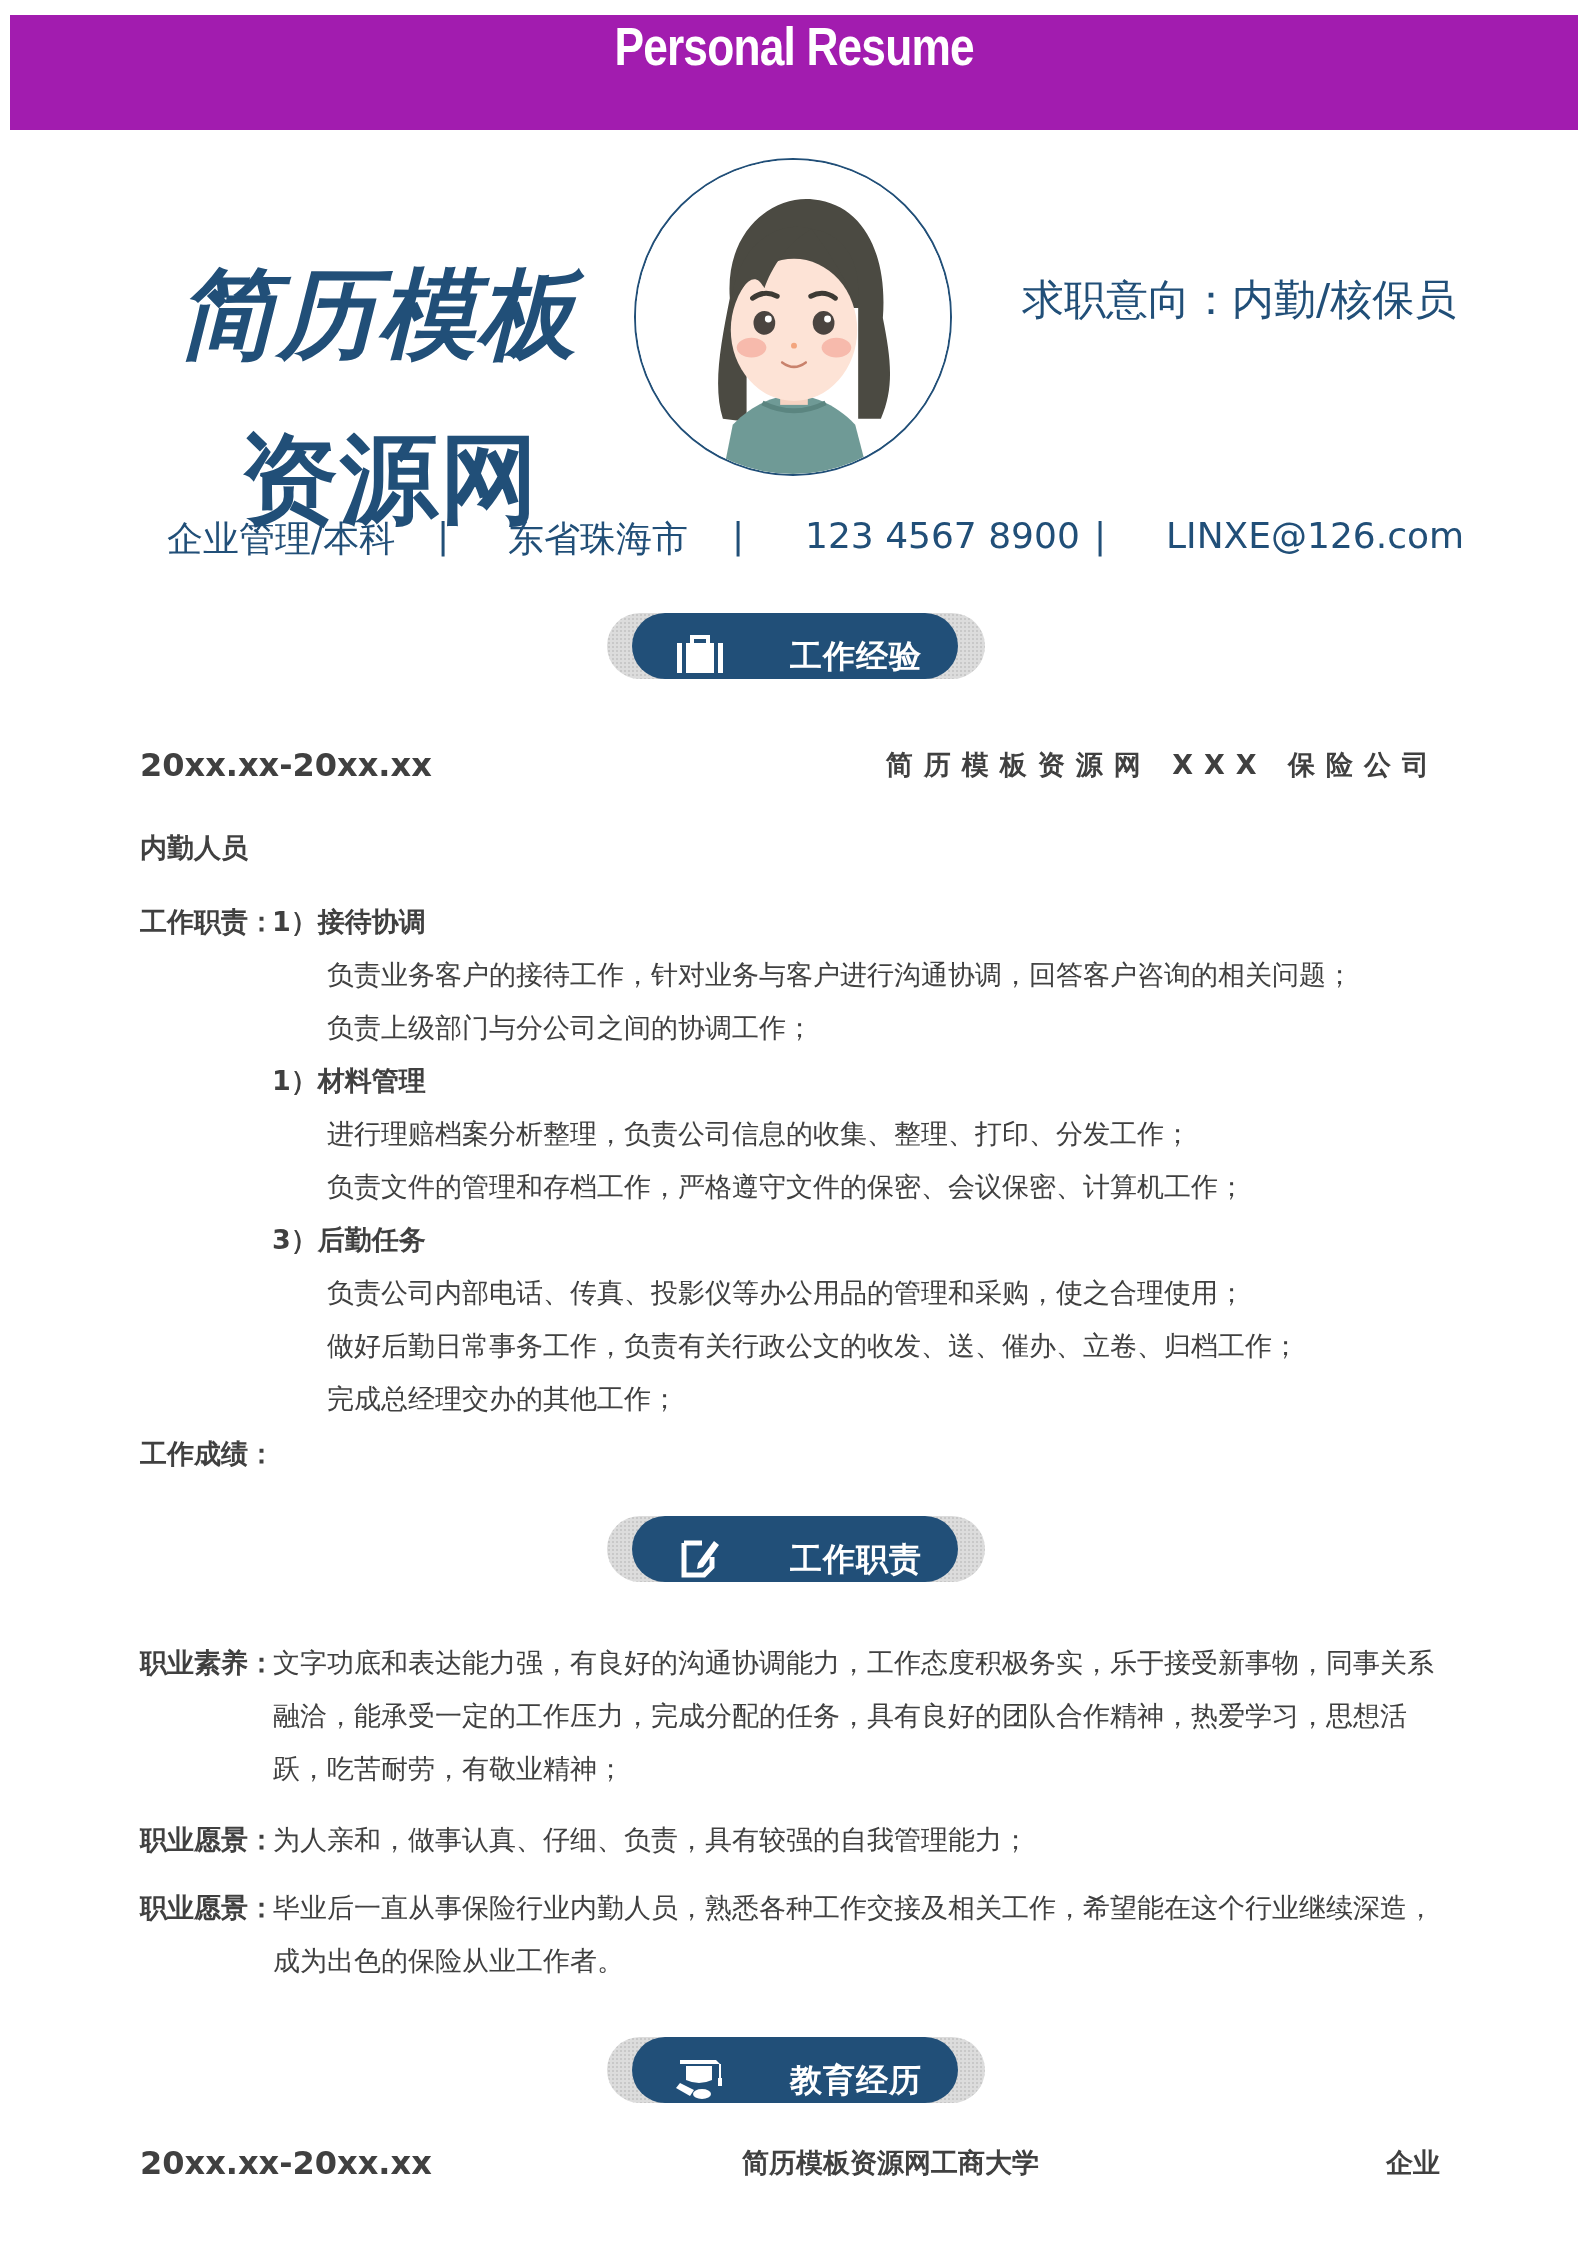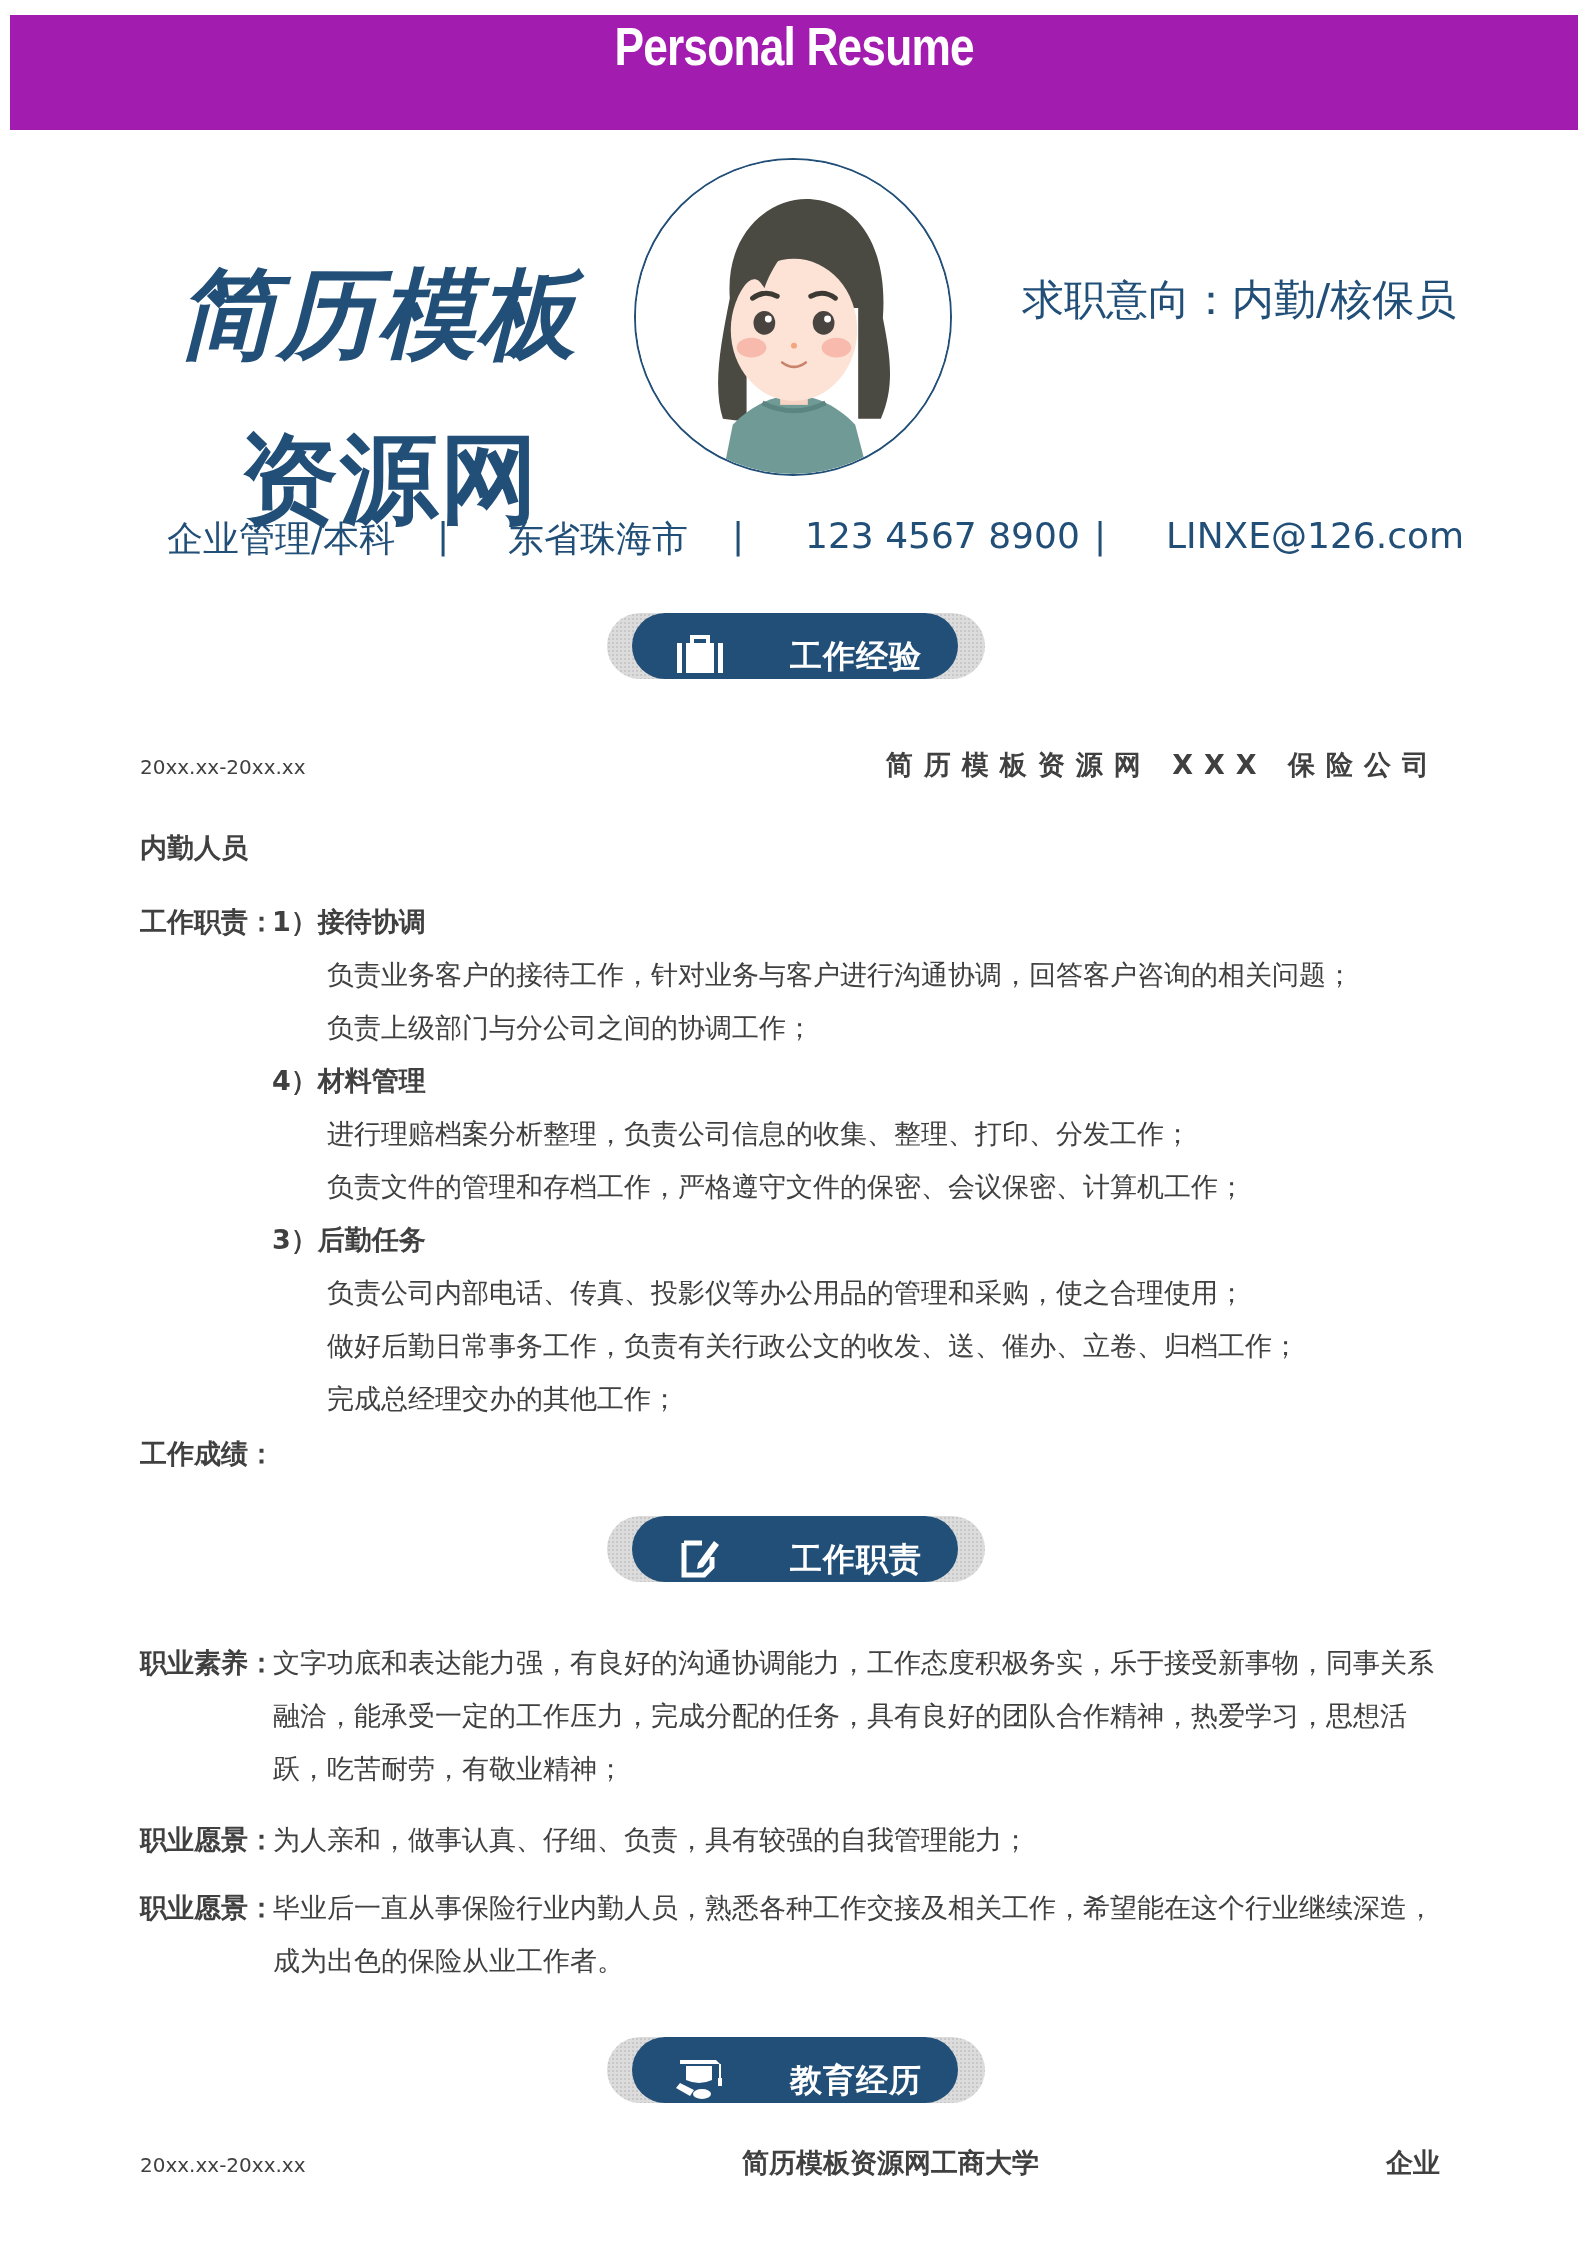--- a/index.html
+++ b/index.html
@@ -23,21 +23,21 @@
   .sep { color: #214f78; }
 
   .pill { position: absolute; left: 607px; width: 378px; height: 66px; border-radius: 33px; background: #dcdcdc;
           background-image: radial-gradient(#c8c8c8 1px, transparent 1px); background-size: 4px 4px; }
   .pill-inner { position: absolute; left: 25px; top: 0; width: 326px; height: 66px; border-radius: 33px; background: #214f78; display: flex; align-items: flex-end; }
   .pill-icon { width: 56px; height: 50px; margin-left: 40px; display: flex; align-items: center; justify-content: center; }
   .pill-label { color: #fff; font-weight: bold; font-size: 32px; margin-left: 62px; letter-spacing: 1px; }
 
   .row { position: absolute; left: 140px; width: 1300px; font-size: 27px; line-height: 36px; white-space: nowrap; }
   .bold { font-weight: bold; color: #404040; }
-  .date { font-size: 20px; font-weight: normal; }
+  .date { font-size: 32px; font-weight: bold; }
   .company { position: absolute; right: 0; top: 0; font-weight: bold; letter-spacing: 11px; }
   .sub-head { left: 272px; font-weight: bold; }
   .item { left: 327px; }
   .para { position: absolute; left: 140px; width: 1305px; font-size: 27px; line-height: 53px; }
   .para .lbl { position: absolute; left: 0; top: 0; font-weight: bold; white-space: nowrap; }
   .para .txt { display: block; margin-left: 133px; }
   .edu-school { position: absolute; left: 742px; top: 0; font-weight: bold; }
   .edu-major { position: absolute; right: 0; top: 0; font-weight: bold; }
 </style>
 </head>
@@ -113,21 +113,21 @@
   <span class="date">20xx.xx-20xx.xx</span>
   <span class="company">简历模板资源网 XXX 保险公司</span>
 </div>
 <div class="row bold" style="top:830px">内勤人员</div>
 
 <div class="row bold" style="top:904px">工作职责：</div>
 <div class="row bold" style="top:904px; left:272px">1）接待协调</div>
 <div class="row item" style="top:957px">负责业务客户的接待工作，针对业务与客户进行沟通协调，回答客户咨询的相关问题；</div>
 <div class="row item" style="top:1010px">负责上级部门与分公司之间的协调工作；</div>
 
-<div class="row sub-head" style="top:1063px">4）材料管理</div>
+<div class="row sub-head" style="top:1063px">1）材料管理</div>
 <div class="row item" style="top:1116px">进行理赔档案分析整理，负责公司信息的收集、整理、打印、分发工作；</div>
 <div class="row item" style="top:1169px">负责文件的管理和存档工作，严格遵守文件的保密、会议保密、计算机工作；</div>
 
 <div class="row sub-head" style="top:1222px">3）后勤任务</div>
 <div class="row item" style="top:1275px">负责公司内部电话、传真、投影仪等办公用品的管理和采购，使之合理使用；</div>
 <div class="row item" style="top:1328px">做好后勤日常事务工作，负责有关行政公文的收发、送、催办、立卷、归档工作；</div>
 <div class="row item" style="top:1381px">完成总经理交办的其他工作；</div>
 
 <div class="para" style="top:1427px">
   <span class="lbl">工作成绩：</span>

